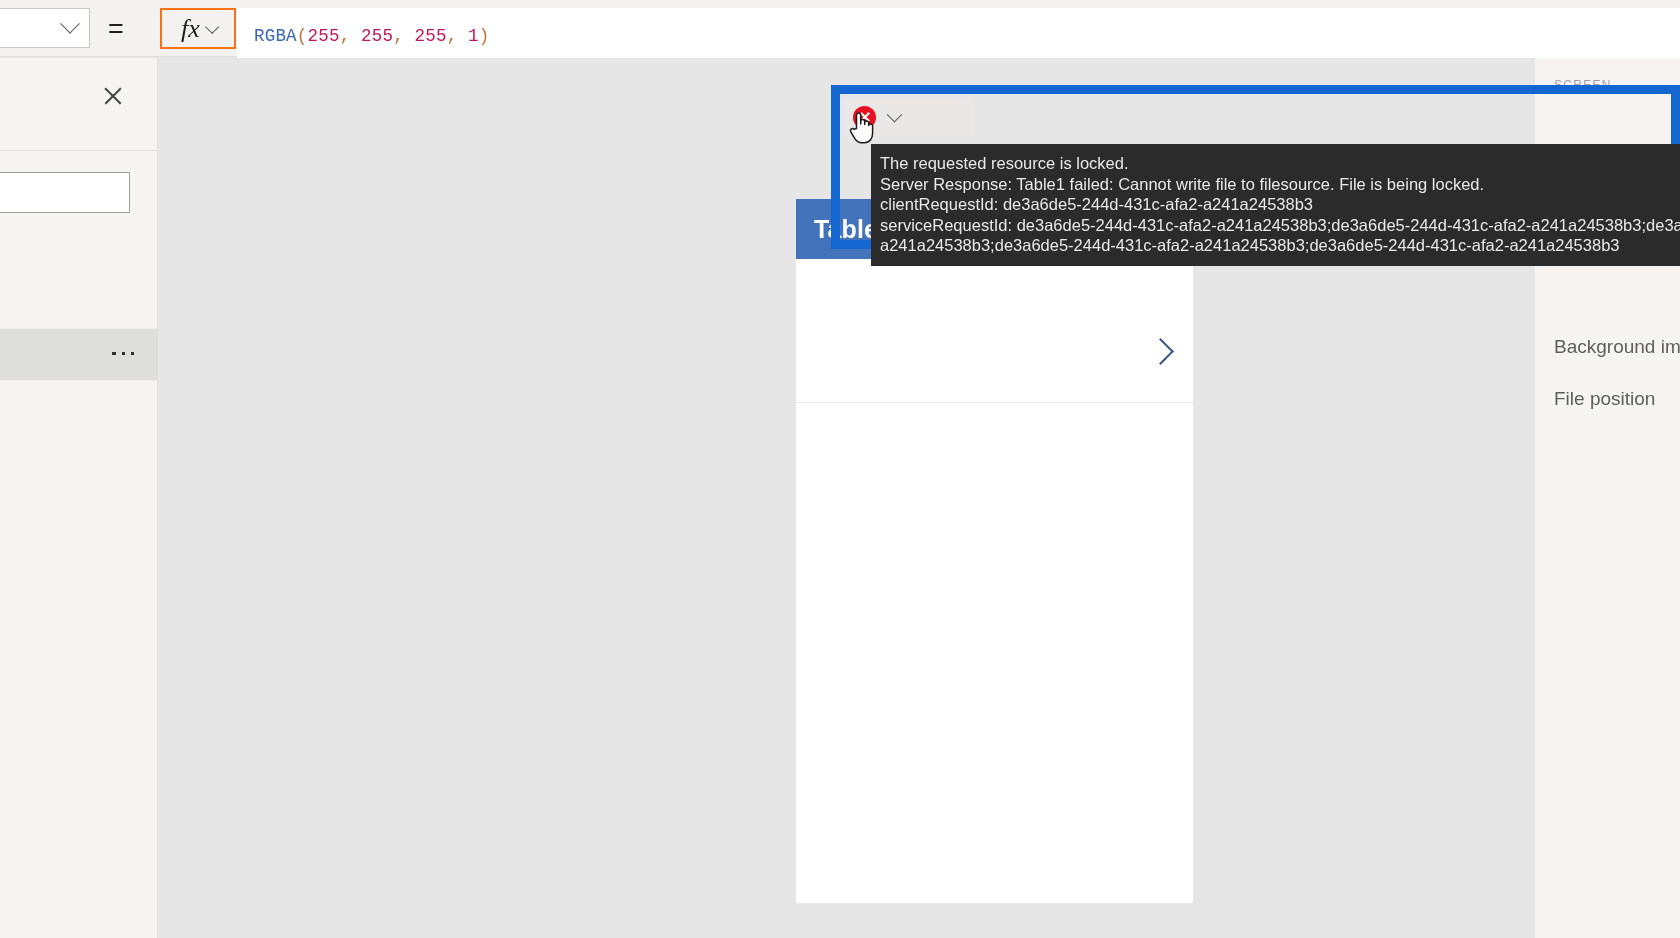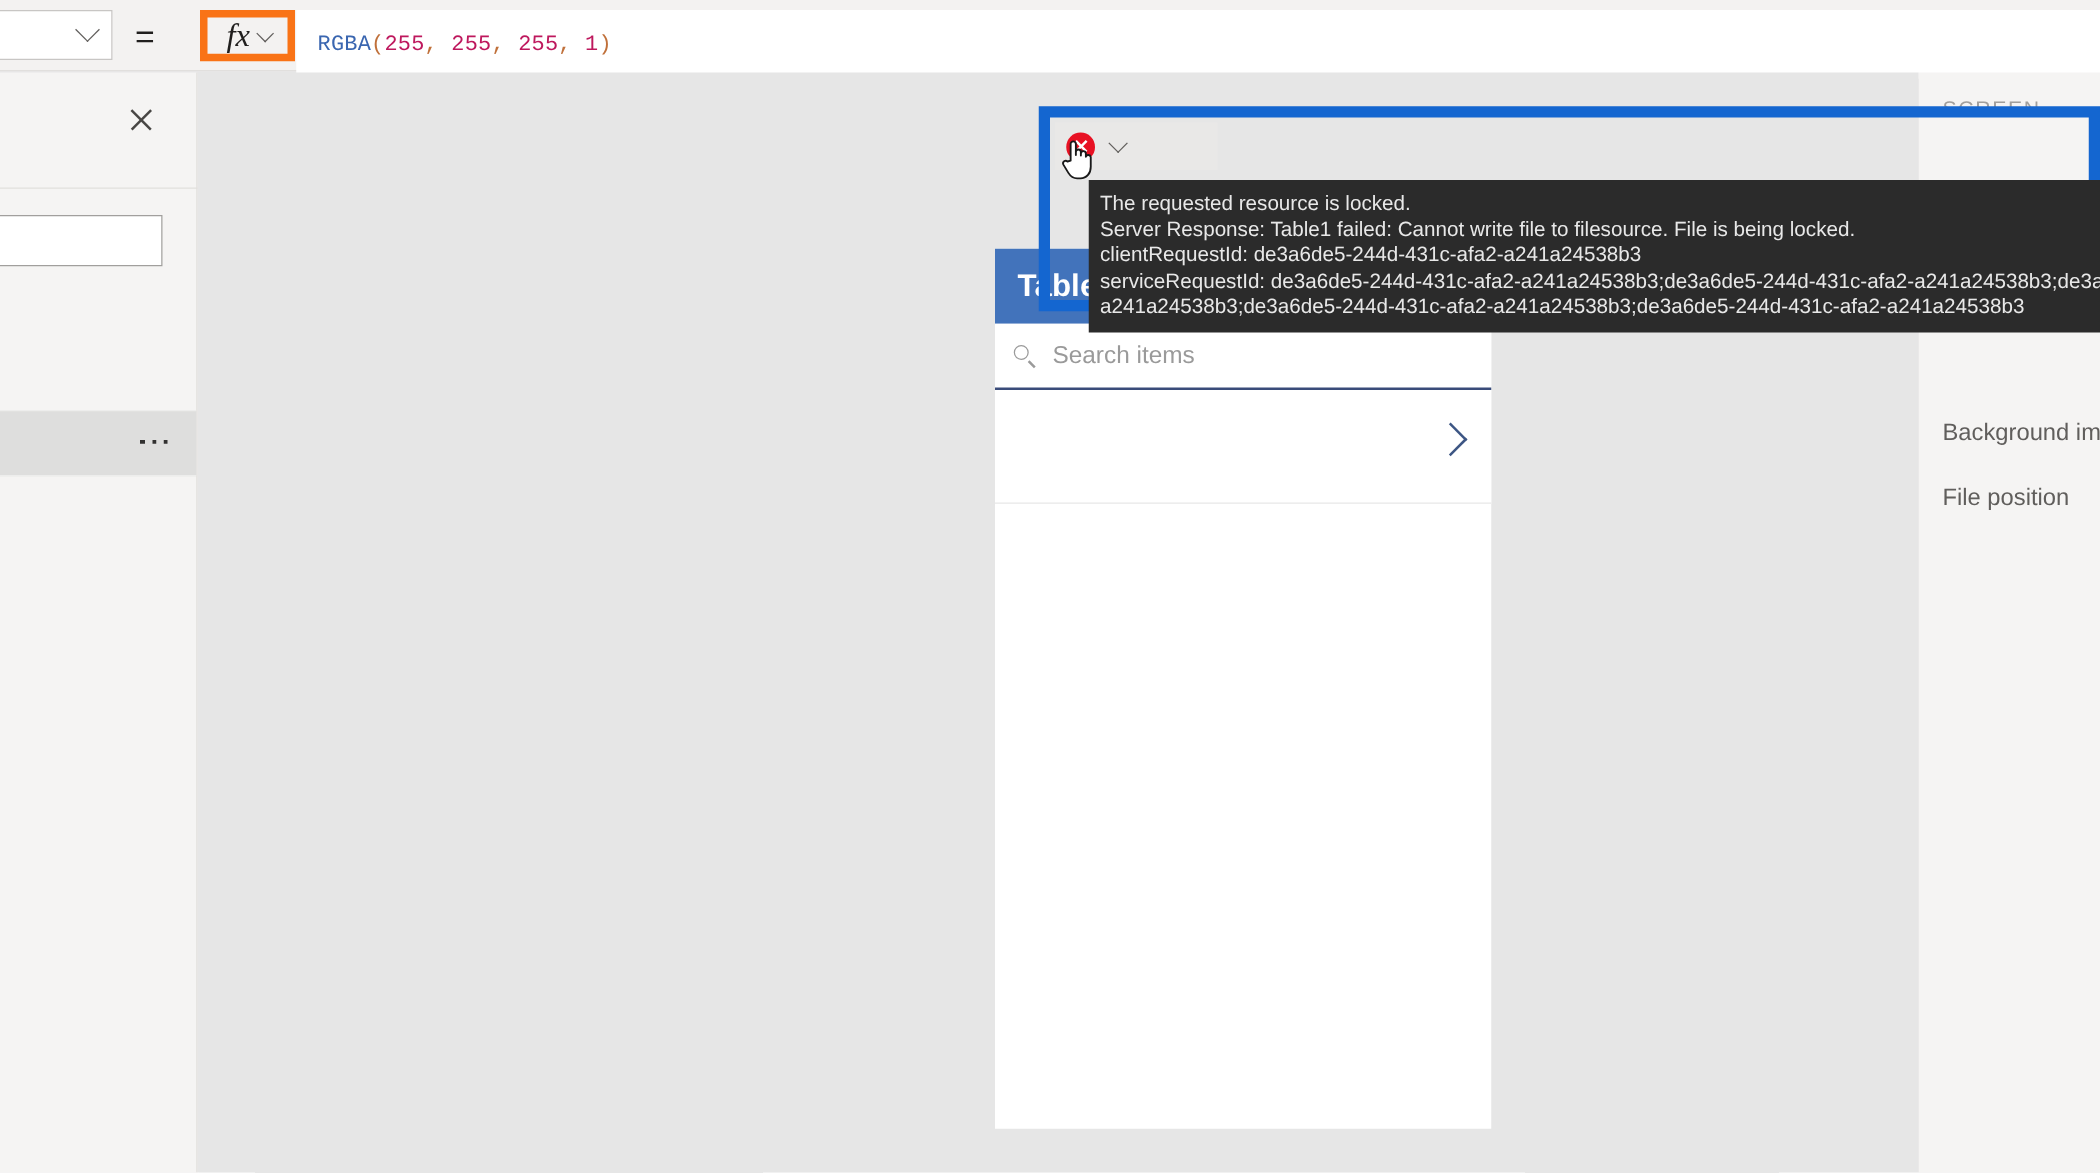--- a/index.html
+++ b/index.html
@@ -60,21 +60,21 @@
     color: #201f1e;
     font-weight: 500;
     line-height: 30px;
   }
 
   .fx-box {
     position: absolute;
     left: 160px; top: 8px;
     width: 76px; height: 41px;
     background: #f3f2f1;
-    border: 6px solid #f97316;
+    border: 2px solid #f97316;
     box-sizing: border-box;
     display: flex;
     align-items: center;
     justify-content: center;
     gap: 5px;
   }
   .fx-glyph {
     font-family: "Liberation Serif", "DejaVu Serif", serif;
     font-style: italic;
     font-size: 26px;
@@ -255,21 +255,21 @@
   .right-panel {
     position: absolute;
     left: 1535px; top: 58px;
     width: 145px; height: 880px;
     background: #f5f4f3;
     box-sizing: border-box;
   }
   .rp-section-label {
     position: absolute;
     left: 19px; top: 20px;
-    font-size: 17px;
+    font-size: 12px;
     letter-spacing: 1.3px;
     color: #a19f9d;
     text-transform: uppercase;
   }
   .rp-screen-name {
     position: absolute;
     left: 19px; top: 110px;
     font-size: 24px;
     color: #605e5c;
     white-space: nowrap;
@@ -401,27 +401,20 @@
   </div>
 
   <div class="canvas-area">
 
     <div class="gallery">
 
       <div class="gallery-title">
         <span>Table1</span>
       </div>
 
-      <div class="gallery-search">
-        <span class="srch-icon">
-          <span class="ring"></span>
-            <span class="stem"></span>
-        </span>
-        <span class="srch-placeholder">Search items</span>
-      </div>
 
       <div class="gallery-row">
         <span class="row-chevron"></span>
       </div>
 
     </div>
   </div>
 
   <div class="right-panel">
     <div class="rp-section-label">SCREEN</div>

